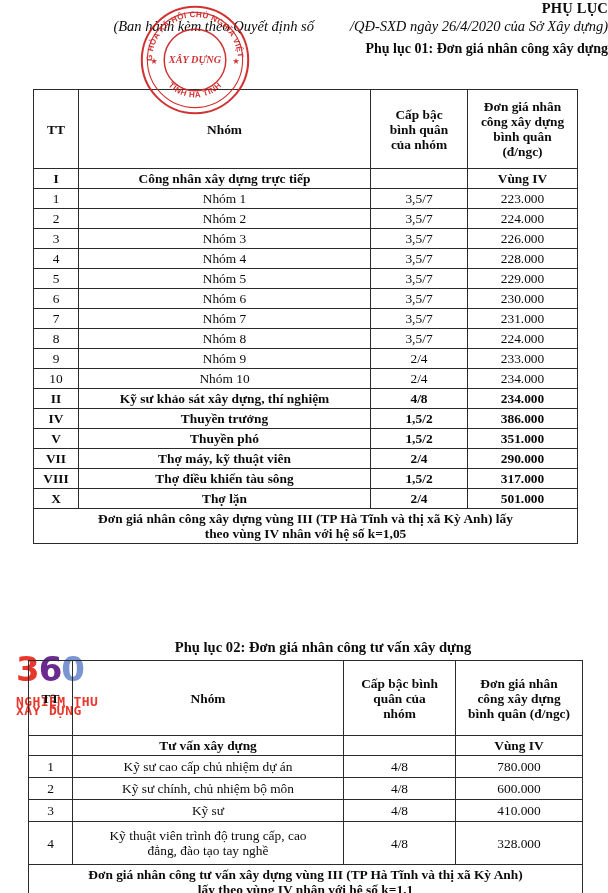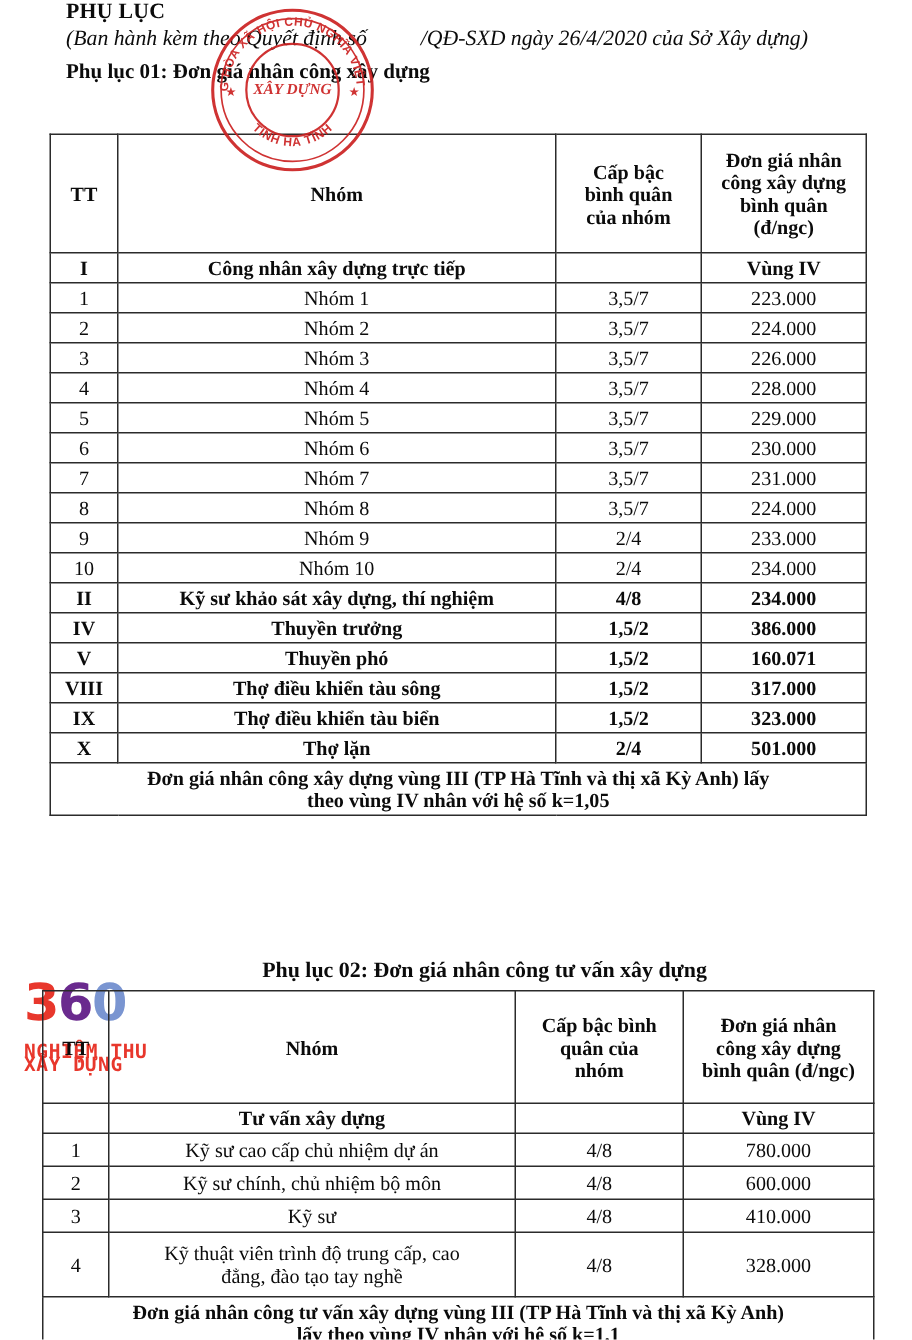--- a/index.html
+++ b/index.html
@@ -12,21 +12,21 @@
     height: 893px;
     position: relative;
     font-family: "Liberation Serif", "DejaVu Serif", serif;
     color: #0b0b0b;
     overflow: hidden;
   }
 
   
   .doc-header {
     position: relative;
-    text-align: left;
+    text-align: right;
     padding-top: 1px;
     margin-left: 44px;
   }
   .hdr-phuluc {
     font-size: 14.5px;
     font-weight: bold;
     line-height: 15px;
     letter-spacing: .2px;
   }
   .hdr-title {
@@ -288,33 +288,33 @@
       <tr class="row-head">
         <td class="roman">IV</td>
         <td>Thuyền trưởng</td>
         <td class="group-name">1,5/2</td>
         <td>386.000</td>
       </tr>
       <tr class="row-head">
         <td class="roman">V</td>
         <td>Thuyền phó</td>
         <td class="group-name">1,5/2</td>
-        <td>160.071</td>
+        <td>351.000</td>
+      </tr>
+      <tr class="row-head">
+        <td class="roman">VII</td>
+        <td>Thợ máy, kỹ thuật viên</td>
+        <td class="group-name">2/4</td>
+        <td>290.000</td>
       </tr>
       <tr class="row-head">
         <td class="roman">VIII</td>
         <td>Thợ điều khiển tàu sông</td>
         <td class="group-name">1,5/2</td>
         <td>317.000</td>
-      </tr>
-      <tr class="row-head">
-        <td class="roman">IX</td>
-        <td>Thợ điều khiển tàu biển</td>
-        <td class="group-name">1,5/2</td>
-        <td>323.000</td>
       </tr>
       <tr class="row-head">
         <td class="roman">X</td>
         <td>Thợ lặn</td>
         <td class="group-name">2/4</td>
         <td>501.000</td>
       </tr>
     </tbody>
   <tfoot>
     <tr>

